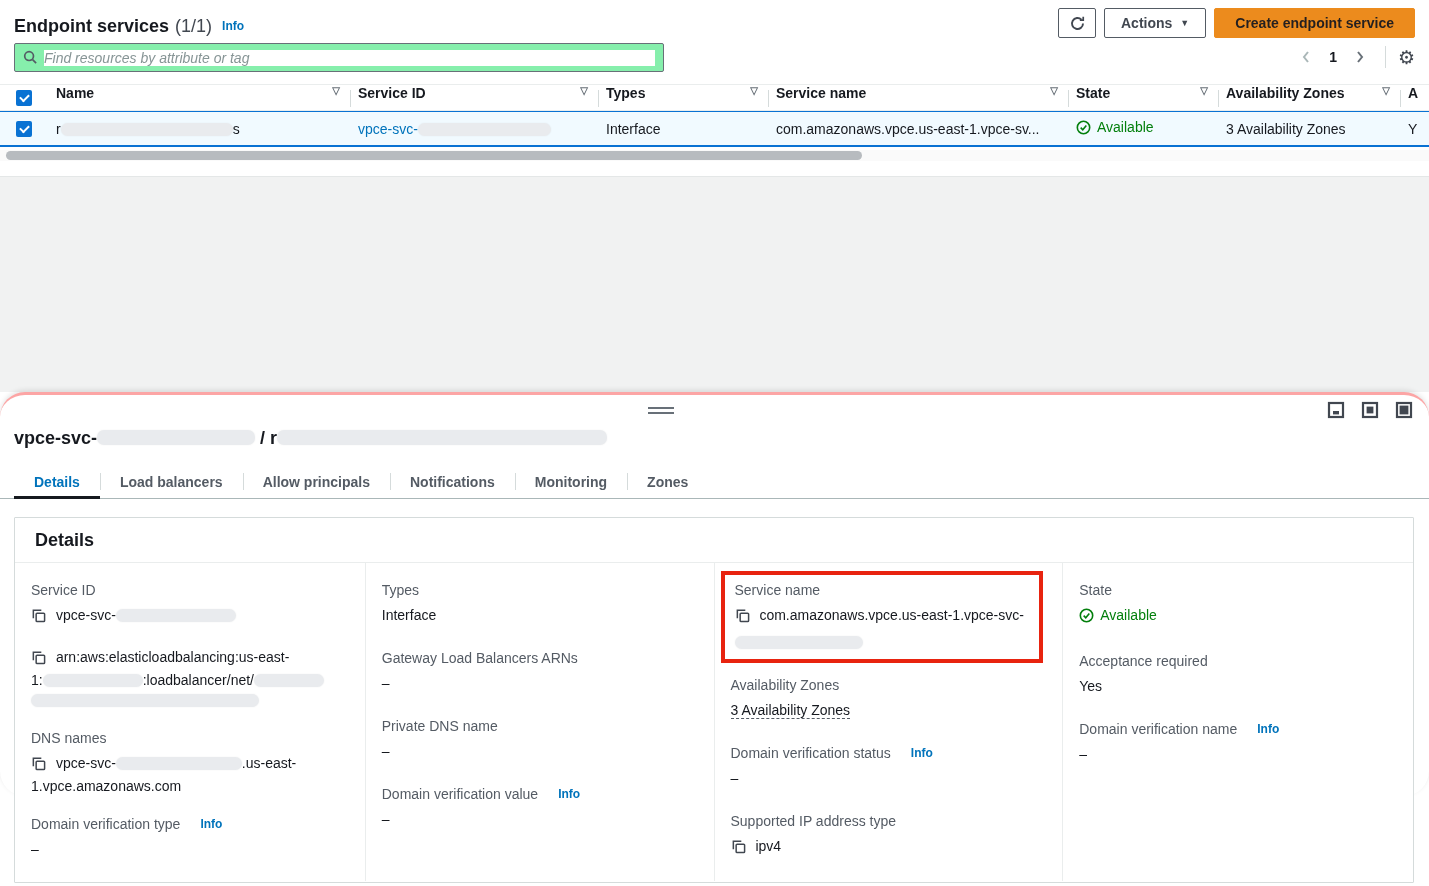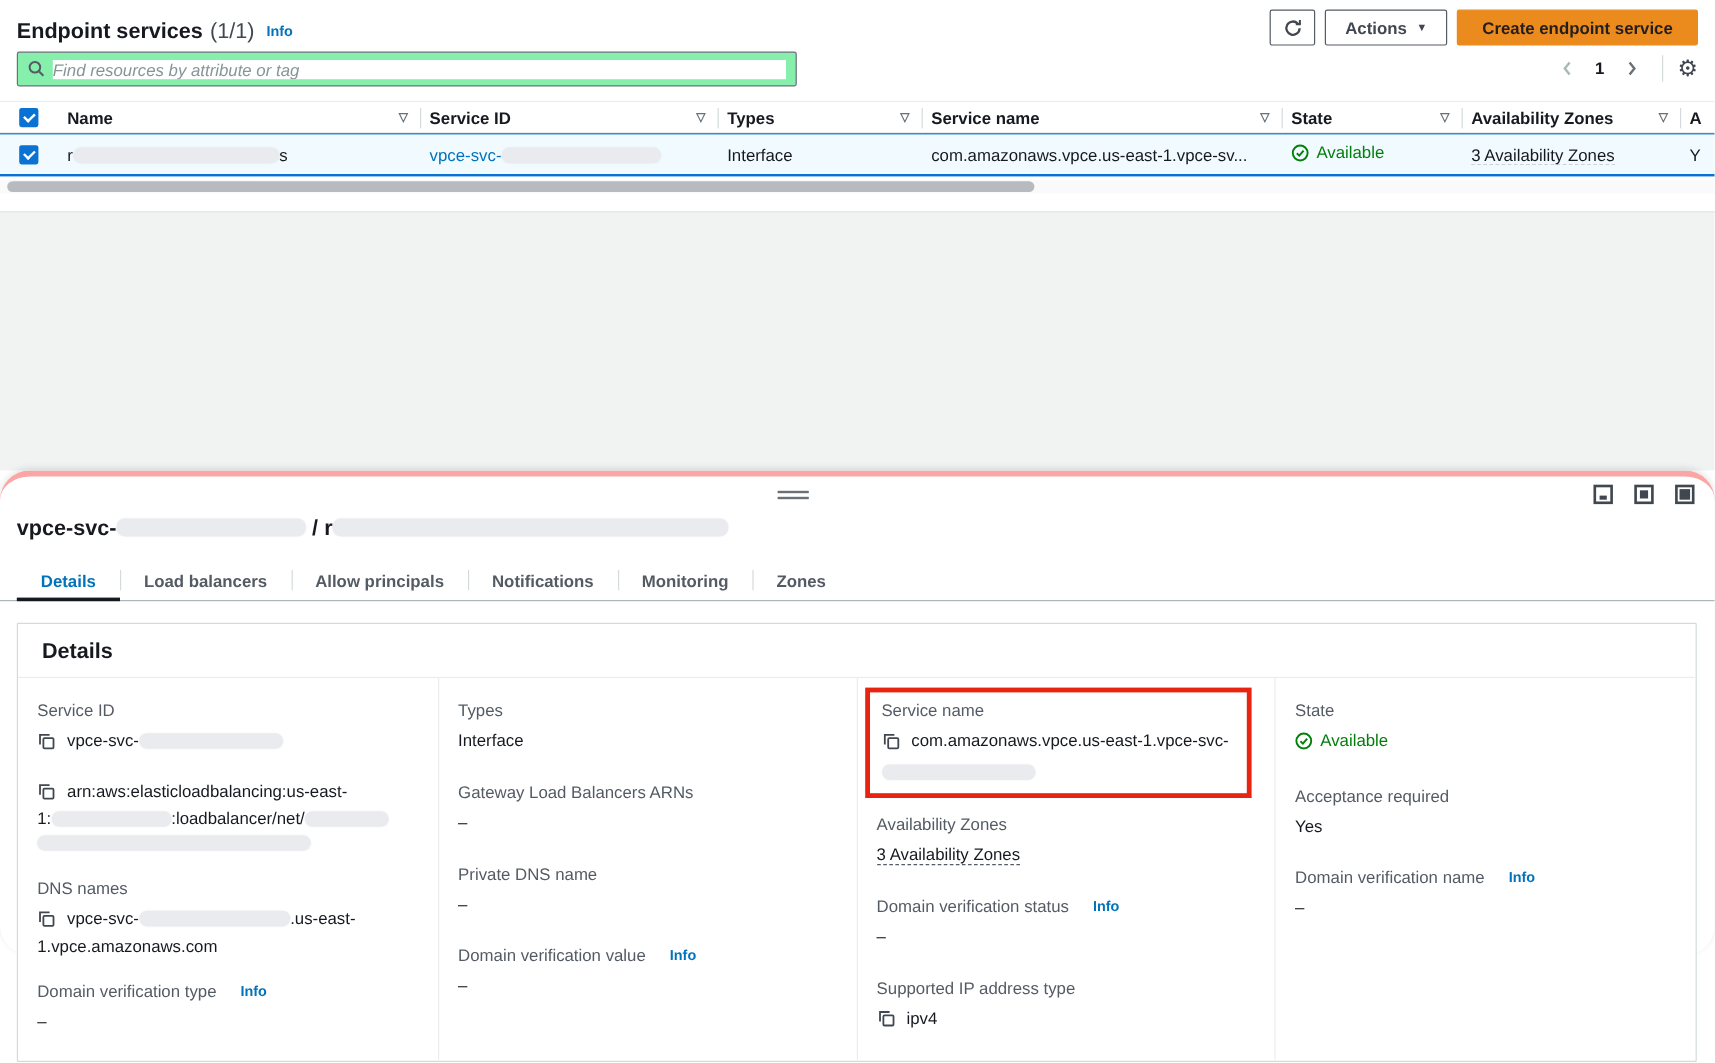--- a/index.html
+++ b/index.html
@@ -24,39 +24,39 @@
   .search-box { position:absolute; top:43px; left:14px; width:650px; height:29px; border:1px solid #687078; border-radius:2px; background:#86efac; display:flex; align-items:center; padding:0 8px; }
   .search-box input { border:none; outline:none; flex:1; font-family:"Liberation Sans",sans-serif; font-size:14px; font-style:italic; color:#414750; margin-left:6px; }
   .search-box input::placeholder { color:#879596; font-style:italic; }
   .pagination { position:absolute; top:44px; right:14px; display:flex; align-items:center; gap:4px; }
   .pg-btn { background:none; border:none; width:26px; height:26px; display:flex; align-items:center; justify-content:center; cursor:pointer; }
   .pg-num { font-size:14px; font-weight:700; color:#16191f; padding:0 6px; }
   .pg-divider { width:1px; height:22px; background:#d5dbdb; margin:0 8px; }
   .gear-btn { background:none; border:none; font-size:19px; color:#414750; cursor:pointer; line-height:1; }
   
   .thead { position:absolute; top:84px; left:0; right:0; height:27px; display:flex; align-items:center; border-top:1px solid #eaeded; border-bottom:1px solid #eaeded; background:#fff; }
-  .th { font-size:14px; font-weight:700; color:#16191f; display:flex; align-items:center; justify-content:space-between; padding:0 10px 0 8px; height:100%; position:relative; }
+  .th { font-size:14px; font-weight:700; color:#16191f; display:flex; align-items:flex-start; justify-content:space-between; padding:0 10px 0 8px; height:100%; position:relative; }
   .th.sep::before { content:""; position:absolute; left:0; top:5px; height:17px; width:1px; background:#d5dbdb; }
   .sort-icon { font-size:10px; color:#687078; margin-left:6px; }
   .col-cb { width:48px; display:flex; align-items:center; justify-content:center; }
   .col-name { width:302px; } .col-sid { width:248px; } .col-types { width:170px; }
   .col-sname { width:300px; } .col-state { width:150px; } .col-az { width:182px; } .col-part { width:29px; overflow:hidden; }
   .trow { position:absolute; top:111px; left:0; right:0; height:36px; display:flex; align-items:center; background:#f1faff; border-top:1px solid #0972d3; border-bottom:2px solid #0972d3; }
   .td { font-size:14px; color:#16191f; padding:0 10px 0 8px; white-space:nowrap; overflow:hidden; }
   .checkbox { width:16px; height:16px; background:#0972d3; border-radius:2px; position:relative; cursor:pointer; }
   .checkbox::after { content:""; position:absolute; left:4px; top:4px; width:7px; height:4px; border-left:2px solid #fff; border-bottom:2px solid #fff; transform:rotate(-45deg); }
   .redact { display:inline-block; background:#e9ebee; border-radius:7px; height:13px; vertical-align:-2px; box-shadow:0 0 2px rgba(0,0,0,0.06); }
   .link { color:#0073bb; text-decoration:none; border-bottom:1px solid #0073bb; cursor:pointer; }
   .dashed-link { color:#16191f; text-decoration:none; border-bottom:1px dashed #545b64; cursor:pointer;margin-top:19px; }
   .state-ok { color:#037f0c; display:inline-flex; align-items:center; gap:6px; font-size:14px; }
   .hscroll { position:absolute; top:150px; left:0; right:0; height:11px; background:#fafafa; }
   .hscroll .thumb { position:absolute; left:6px; top:1px; width:856px; height:9px; background:#b7bbbf; border-radius:5px; }
   .gray-gap { position:absolute; top:176px; left:0; right:0; height:216px; background:#f1f2f2; border-top:1px solid #e4e7e7; }
   
-  .panel { position:absolute; top:392px; left:0; right:0; height:404px; background:#fff; border-top:5px solid #fca5a5; box-shadow:0 -2px 5px rgba(0,0,0,0.10);border-radius:25px; }
+  .panel { position:absolute; top:392px; left:0; right:0; height:404px; background:#fff; border-top:3px solid #fca5a5; box-shadow:0 -2px 5px rgba(0,0,0,0.10);border-radius:25px; }
   .drag-handle { position:absolute; left:648px; top:9px; width:26px; height:12px; cursor:row-resize; }
   .drag-handle i { display:block; width:26px; height:2px; background:#687078; margin-top:3px; }
   .size-icons { position:absolute; right:16px; top:6px; display:flex; gap:16px; }
   .size-icons button { background:none; border:none; cursor:pointer; padding:0; line-height:0; }
   .panel-title { position:absolute; left:14px; top:33px; font-size:18px; font-weight:700; white-space:nowrap; }
   .panel-title .redact { height:15px; vertical-align:-1px; }
   .tabs { position:absolute; left:0; right:0; top:70px; height:34px; display:flex; align-items:stretch; padding-left:14px; border-bottom:1px solid #aab7b8; }
   .tab { position:relative; display:flex; align-items:center; padding:0 20px; font-size:14px; font-weight:700; color:#545b64; cursor:pointer; }
   .tab + .tab::before { content:""; position:absolute; left:0; top:8px; height:17px; width:1px; background:#d5dbdb; }
   .tab.active { color:#0073bb; }

